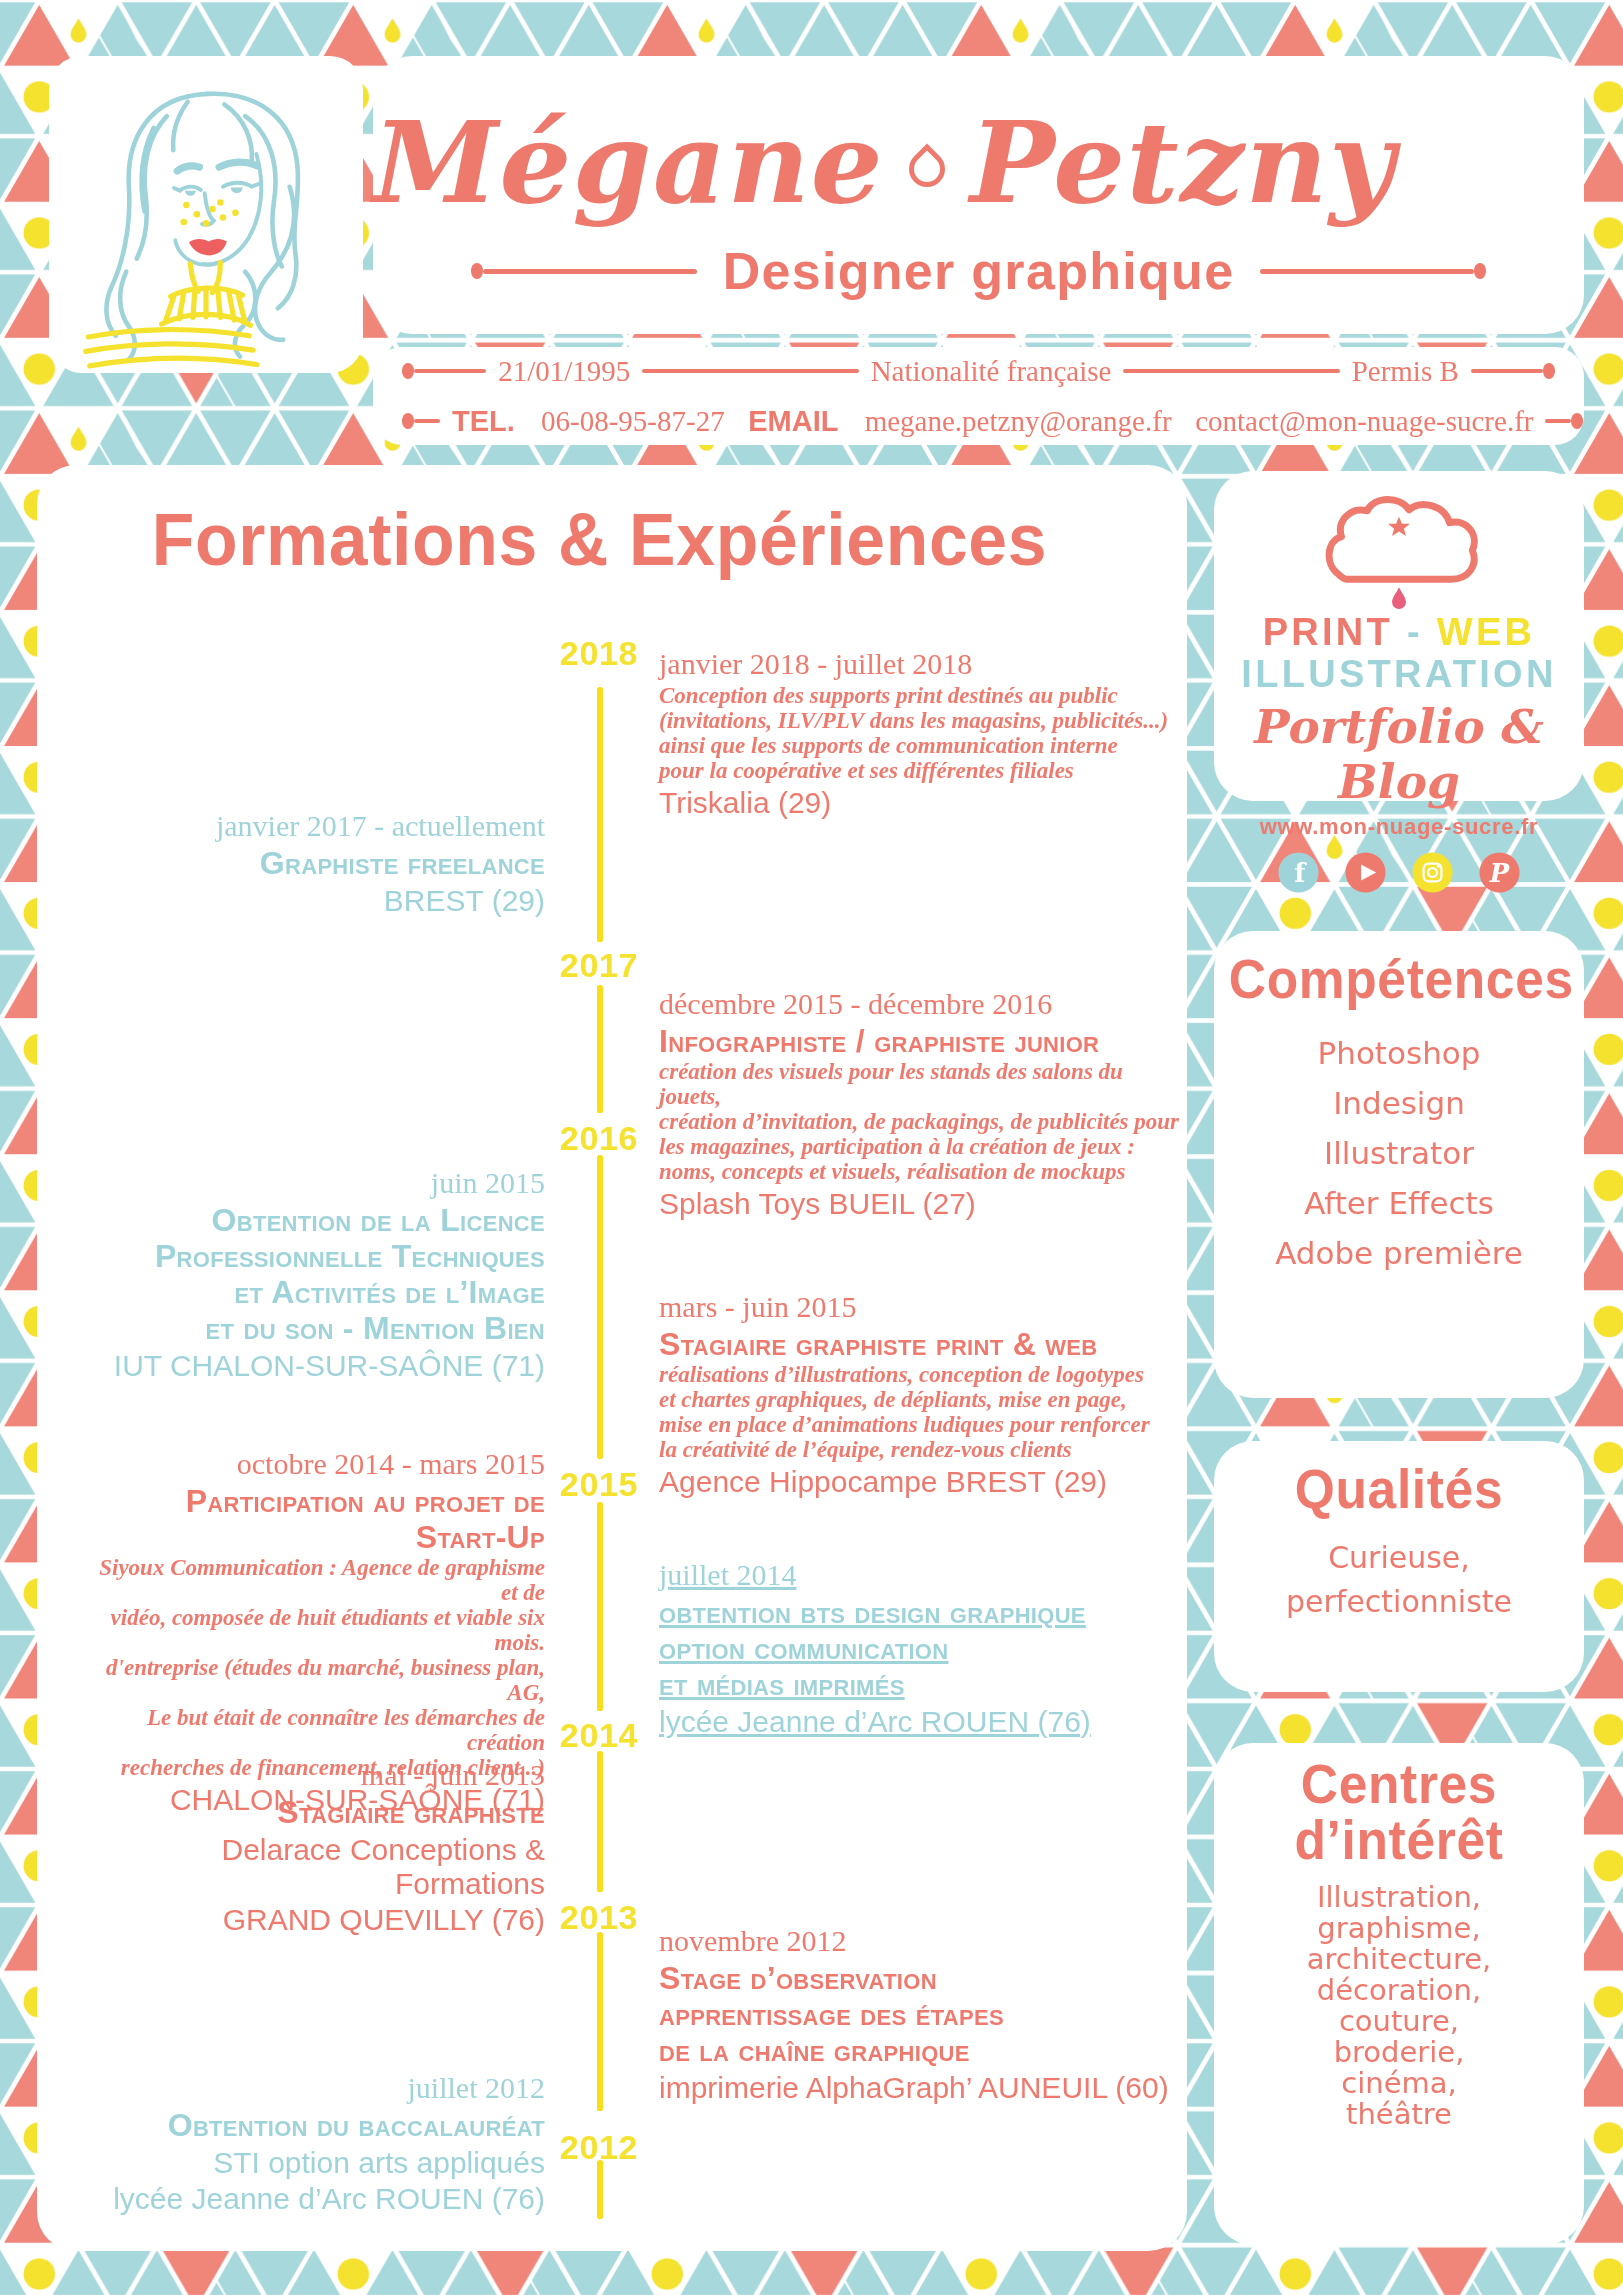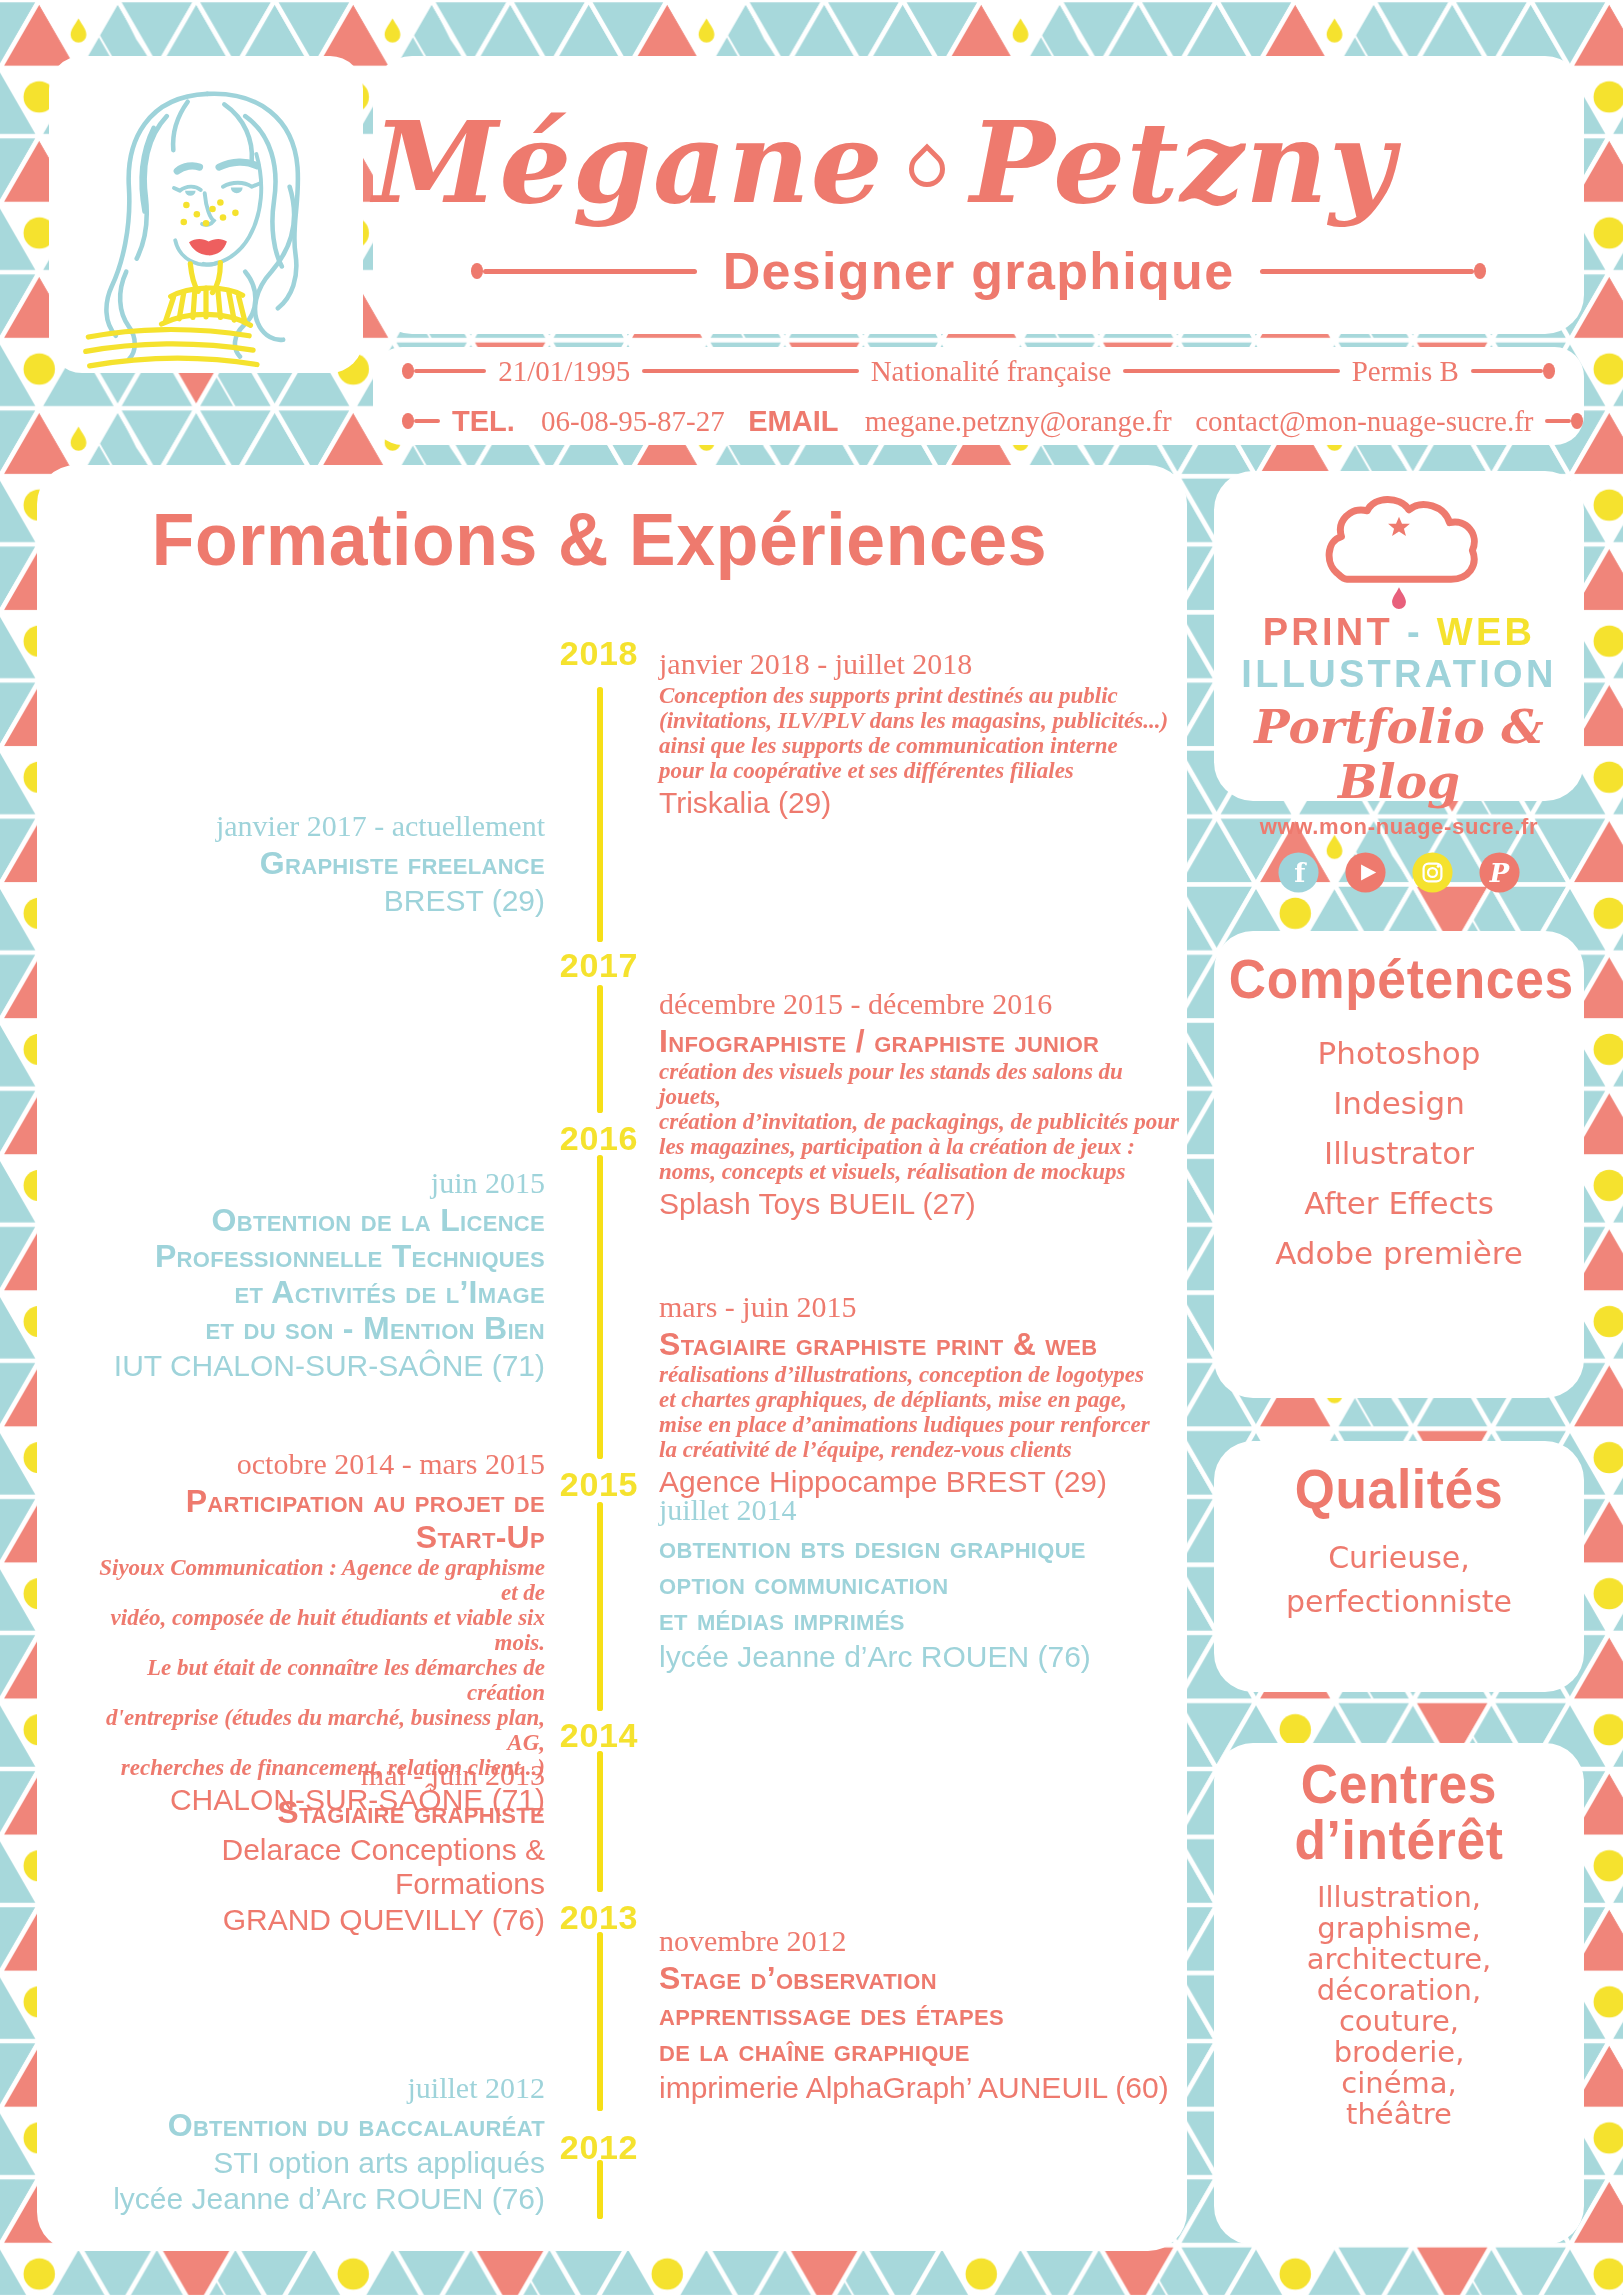--- a/index.html
+++ b/index.html
@@ -288,26 +288,26 @@
         <div class="desc">et chartes graphiques, de dépliants, mise en page,</div>
         <div class="desc">mise en place d’animations ludiques pour renforcer</div>
         <div class="desc">la créativité de l’équipe, rendez-vous clients</div>
         <div class="org">Agence Hippocampe BREST (29)</div>
       </div>
       <div class="entry left coral" style="top: 980px;">
         <div class="date">octobre 2014 - mars 2015</div>
         <div class="title">Participation au projet de Start-Up</div>
         <div class="desc">Siyoux Communication : Agence de graphisme et de</div>
         <div class="desc">vidéo, composée de huit étudiants et viable six mois.</div>
+        <div class="desc">d'entreprise (études du marché, business plan, AG,</div>
         <div class="desc">Le but était de connaître les démarches de création</div>
-        <div class="desc">d'entreprise (études du marché, business plan, AG,</div>
         <div class="desc">recherches de financement, relation client...)</div>
         <div class="org">CHALON-SUR-SAÔNE (71)</div>
       </div>
-      <div class="entry right blue" style="top: 1026px;">
+      <div class="entry right blue" style="top: 1091px; text-decoration: underline;">
         <div class="date">juillet 2014</div>
         <div class="title">obtention bts design graphique</div>
         <div class="title">option communication</div>
         <div class="title">et médias imprimés</div>
         <div class="org">lycée Jeanne d’Arc ROUEN (76)</div>
       </div>
       <div class="entry left coral" style="top: 1291px;">
         <div class="date">mai  - juin 2013</div>
         <div class="title">Stagiaire graphiste</div>
         <div class="org">Delarace Conceptions &amp; Formations</div>

